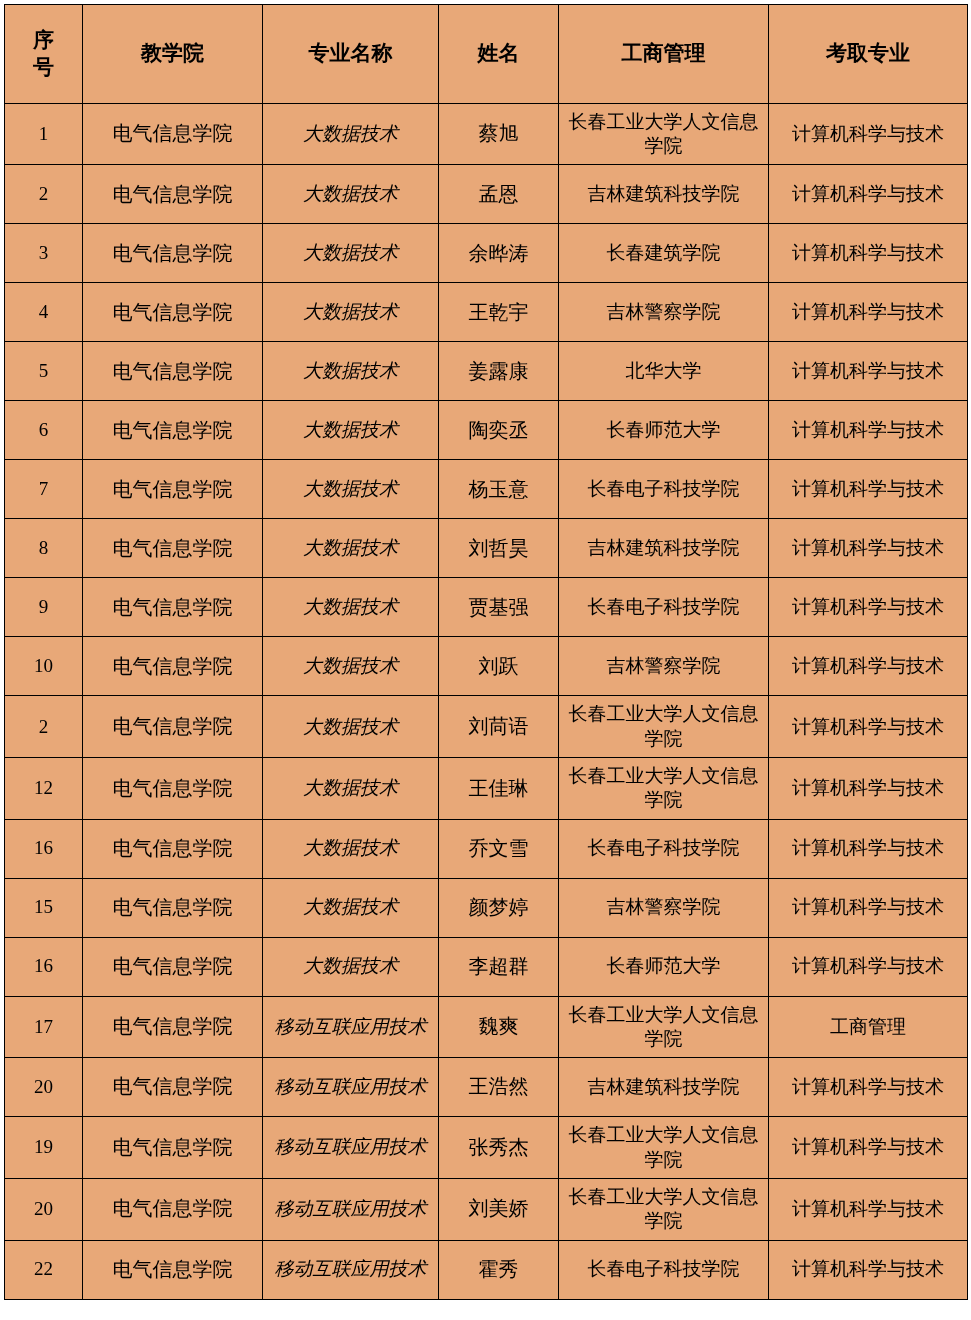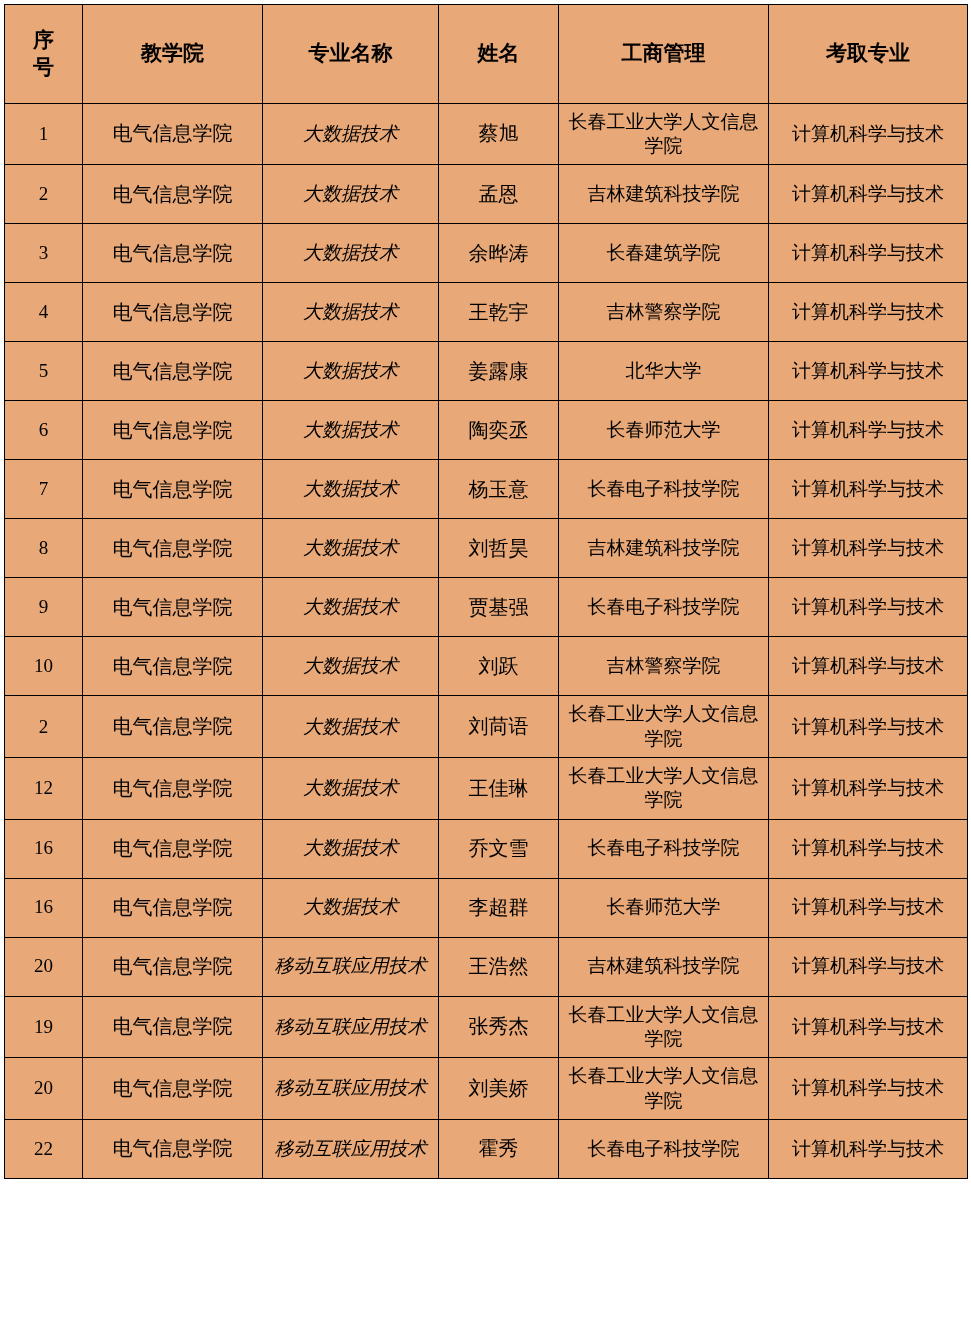--- a/index.html
+++ b/index.html
@@ -182,26 +182,42 @@
         </tr>
         <tr>
           <td class="col-index">16</td>
           <td class="col-college">电气信息学院</td>
           <td class="col-major">大数据技术</td>
           <td class="col-name">乔文雪</td>
           <td class="col-school">长春电子科技学院</td>
           <td class="col-target">计算机科学与技术</td>
         </tr>
         <tr>
+          <td class="col-index">15</td>
+          <td class="col-college">电气信息学院</td>
+          <td class="col-major">大数据技术</td>
+          <td class="col-name">颜梦婷</td>
+          <td class="col-school">吉林警察学院</td>
+          <td class="col-target">计算机科学与技术</td>
+        </tr>
+        <tr>
           <td class="col-index">16</td>
           <td class="col-college">电气信息学院</td>
           <td class="col-major">大数据技术</td>
           <td class="col-name">李超群</td>
           <td class="col-school">长春师范大学</td>
           <td class="col-target">计算机科学与技术</td>
+        </tr>
+        <tr>
+          <td class="col-index">17</td>
+          <td class="col-college">电气信息学院</td>
+          <td class="col-major">移动互联应用技术</td>
+          <td class="col-name">魏爽</td>
+          <td class="col-school">长春工业大学人文信息学院</td>
+          <td class="col-target">工商管理</td>
         </tr>
         <tr>
           <td class="col-index">20</td>
           <td class="col-college">电气信息学院</td>
           <td class="col-major">移动互联应用技术</td>
           <td class="col-name">王浩然</td>
           <td class="col-school">吉林建筑科技学院</td>
           <td class="col-target">计算机科学与技术</td>
         </tr>
         <tr>

